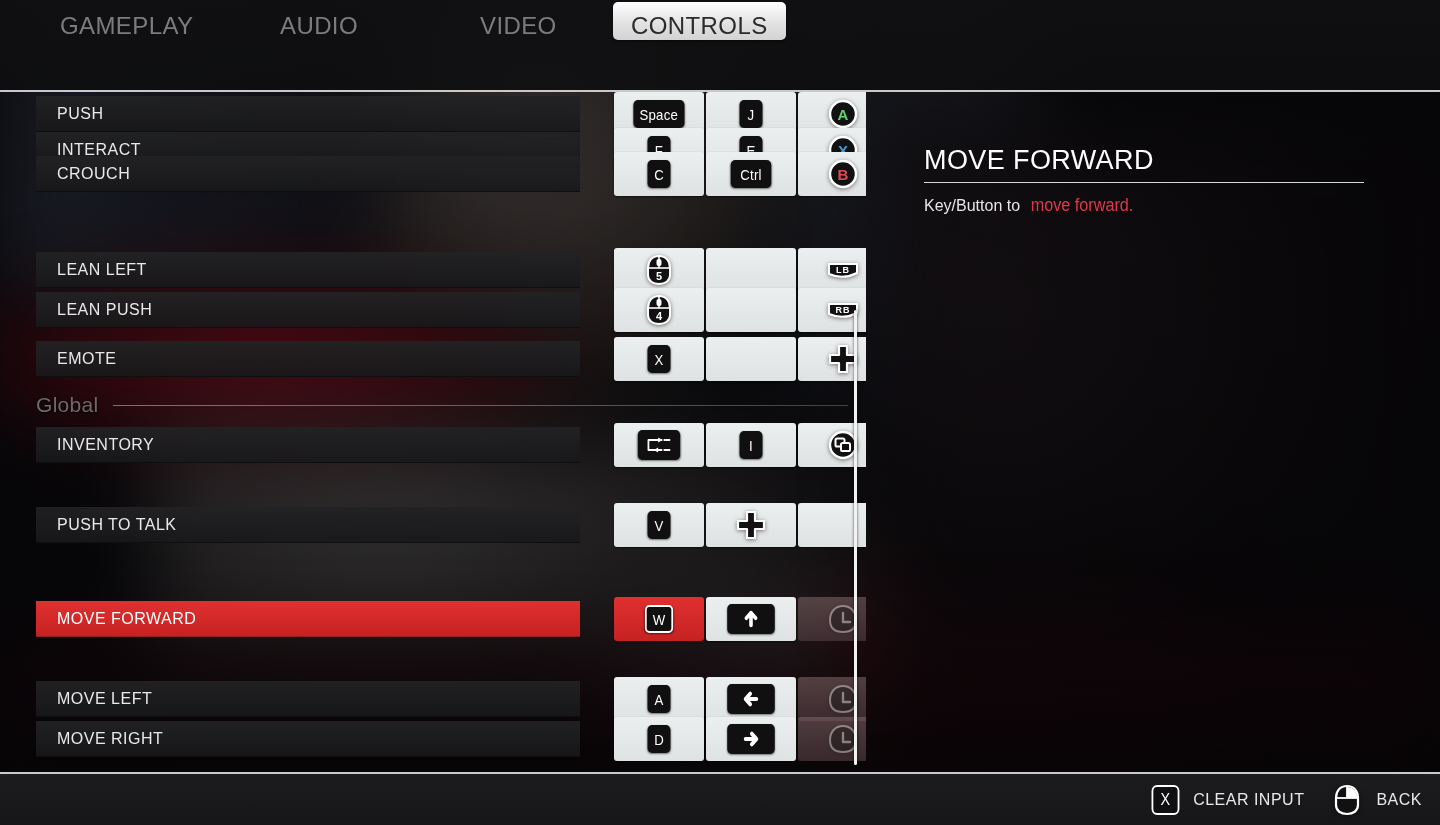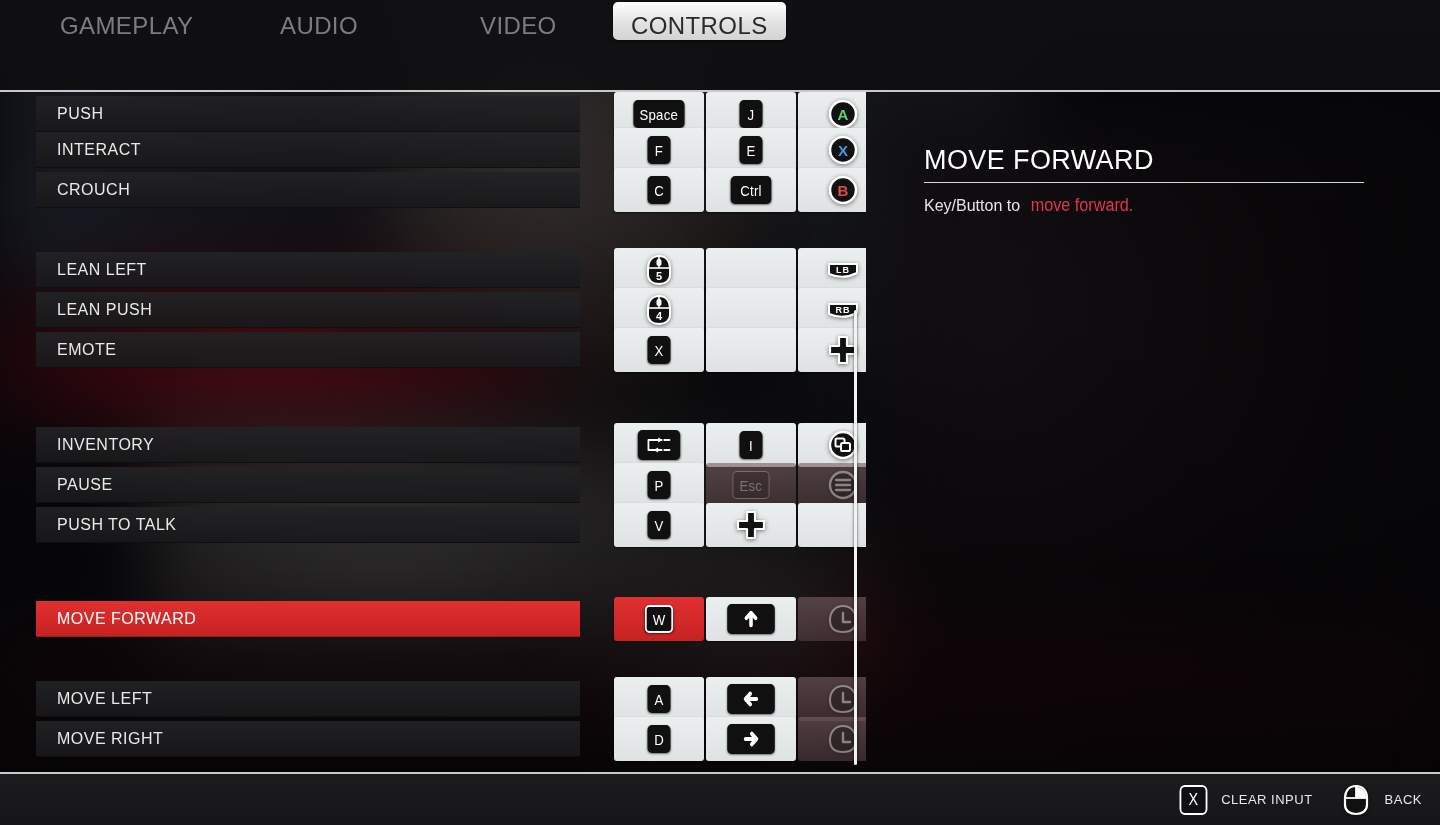--- a/index.html
+++ b/index.html
@@ -189,21 +189,21 @@
     min-width: 30px; height: 30px; padding: 0 8px;
     display: flex; align-items: center; justify-content: center;
     border: 2px solid #ffffff; border-radius: 6px;
     color: #ffffff;
     font-family: "Liberation Sans Narrow", "Liberation Sans", sans-serif;
     font-size: 16px;
     background: #101012;
     transform: scaleX(.9);
   }
   .flabel {
-    margin-left: 12px; font-size: 13px; color: #e8e8e8; letter-spacing: .5px; text-align: center;
+    margin-left: 12px; font-size: 16px; color: #e8e8e8; letter-spacing: .5px; text-align: center;
   }
 </style>
 </head>
 <body>
 
 <div id="bg">
   <div class="blob b1"></div>
     <div class="blob b2"></div>
     <div class="blob b3"></div>
   <div class="blob b4"></div>
@@ -226,20 +226,24 @@
       <div class="mtab" style="left: 462px;">
         <span>VIDEO</span>
       </div>
       <div class="mtab active" style="left: 613px;">
         <span>CONTROLS</span>
       </div>
     </div>
 </div>
 
 <div id="list">
+    <div class="sect" style="top: 298px; width: 812px;">
+      <span class="sname">Global</span>
+      <span class="srule"></span>
+    </div>
     <div class="row" style="top: 4px;">
       <div class="rowlabel">PUSH</div>
       <div class="cells">
         <div class="cell">
           <span class="keycap">Space</span>
         </div>
         <div class="cell">
           <span class="keycap">J</span>
         </div>
         <div class="cell">
@@ -266,21 +270,21 @@
           <span style="display: flex; align-items: center;">
             <svg class="gicon" viewBox="0 0 34 34" xmlns="http://www.w3.org/2000/svg">
               <circle cx="17" cy="17" r="13" fill="#111"></circle>
               <circle cx="17" cy="17" r="13" fill="none" stroke="#fff" stroke-width="2.5"></circle>
               <text x="17" y="23" text-anchor="middle" font-family="Liberation Sans, sans-serif" font-size="15" font-weight="bold" fill="#3f9de0">X</text>
             </svg>
           </span>
         </div>
       </div>
     </div>
-    <div class="row" style="top: 80px;">
+    <div class="row" style="top: 64px;">
       <div class="rowlabel">CROUCH</div>
       <div class="cells">
         <div class="cell">
           <span class="keycap">C</span>
         </div>
         <div class="cell">
           <span class="keycap wide">Ctrl</span>
         </div>
         <div class="cell">
           <span style="display: flex; align-items: center;">
@@ -336,21 +340,21 @@
         <div class="cell">
           <span style="display: flex; align-items: center;">
             <svg class="gicon" viewBox="0 0 34 34" xmlns="http://www.w3.org/2000/svg">
               <path d="M3 11 L31 11 L31 20 Q17 27 3 21 Z" fill="#111" stroke="#fff" stroke-width="2" stroke-linejoin="round"></path>
               <text x="17" y="20" text-anchor="middle" font-family="Liberation Sans, sans-serif" font-size="9" font-weight="bold" fill="#fff" letter-spacing="1">RB</text>
             </svg>
           </span>
         </div>
       </div>
     </div>
-    <div class="row" style="top: 240px;">
+    <div class="row" style="top: 249px;">
       <div class="rowlabel">EMOTE</div>
       <div class="cells">
         <div class="cell">
           <span class="keycap">X</span>
         </div>
         <div class="cell empty"></div>
         <div class="cell">
           <span style="display: flex; align-items: center;">
             <svg class="gicon" viewBox="0 0 34 34" xmlns="http://www.w3.org/2000/svg">
               <path d="M13 4 L21 4 L21 13 L30 13 L30 21 L21 21 L21 30 L13 30 L13 21 L4 21 L4 13 L13 13 Z" fill="#111" stroke="#fff" stroke-width="2.2" stroke-linejoin="round"></path>
@@ -376,39 +380,20 @@
         </div>
         <div class="cell">
           <span class="keycap">I</span>
         </div>
         <div class="cell">
           <span style="display: flex; align-items: center;">
             <svg class="gicon" viewBox="0 0 34 34" xmlns="http://www.w3.org/2000/svg">
               <circle cx="17" cy="17" r="13" fill="#111" stroke="#fff" stroke-width="2.4"></circle>
               <rect x="9.5" y="10.5" width="9" height="8" rx="1.6" fill="none" stroke="#fff" stroke-width="2"></rect>
               <rect x="15" y="15" width="9" height="8" rx="1.6" fill="#111" stroke="#fff" stroke-width="2"></rect>
-            </svg>
-          </span>
-        </div>
-      </div>
-    </div>
-    <div class="row" style="top: 375px;">
-      <div class="rowlabel">PAUSE</div>
-      <div class="cells">
-        <div class="cell">
-          <span class="keycap">P</span>
-        </div>
-        <div class="cell dim">
-          <span class="keycap ghost">Esc</span>
-        </div>
-        <div class="cell dim">
-          <span style="display: flex; align-items: center;">
-            <svg class="gicon faded" viewBox="0 0 34 34" xmlns="http://www.w3.org/2000/svg">
-              <circle cx="17" cy="17" r="13" fill="#111" stroke="#fff" stroke-width="2.4"></circle>
-              <path d="M10 12 H24 M10 17 H24 M10 22 H24" stroke="#fff" stroke-width="2.3" stroke-linecap="round"></path>
             </svg>
           </span>
         </div>
       </div>
     </div>
     <div class="row" style="top: 415px;">
       <div class="rowlabel">PUSH TO TALK</div>
       <div class="cells">
         <div class="cell">
           <span class="keycap">V</span>

